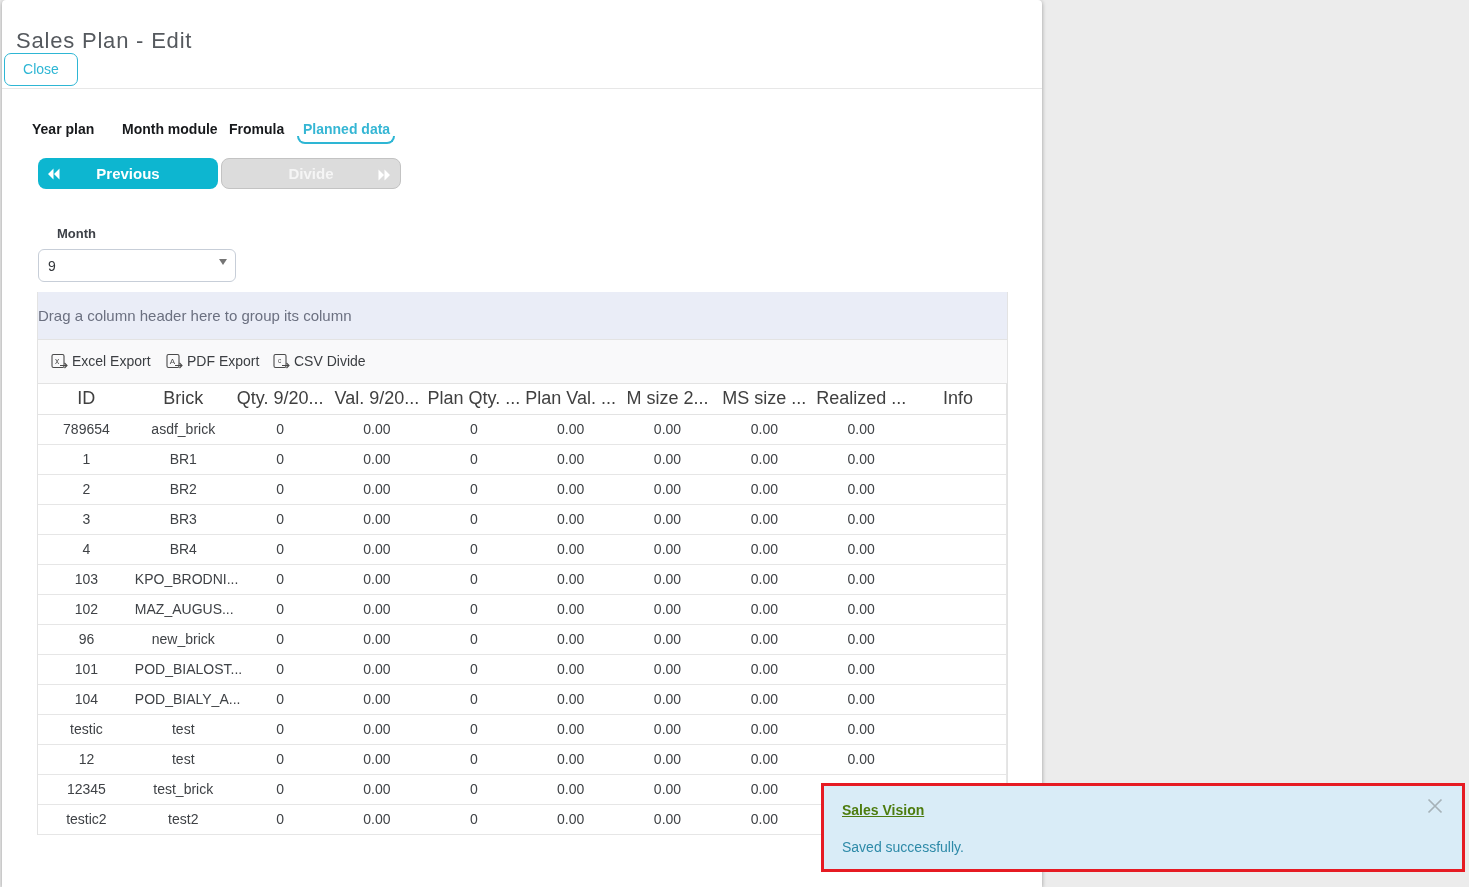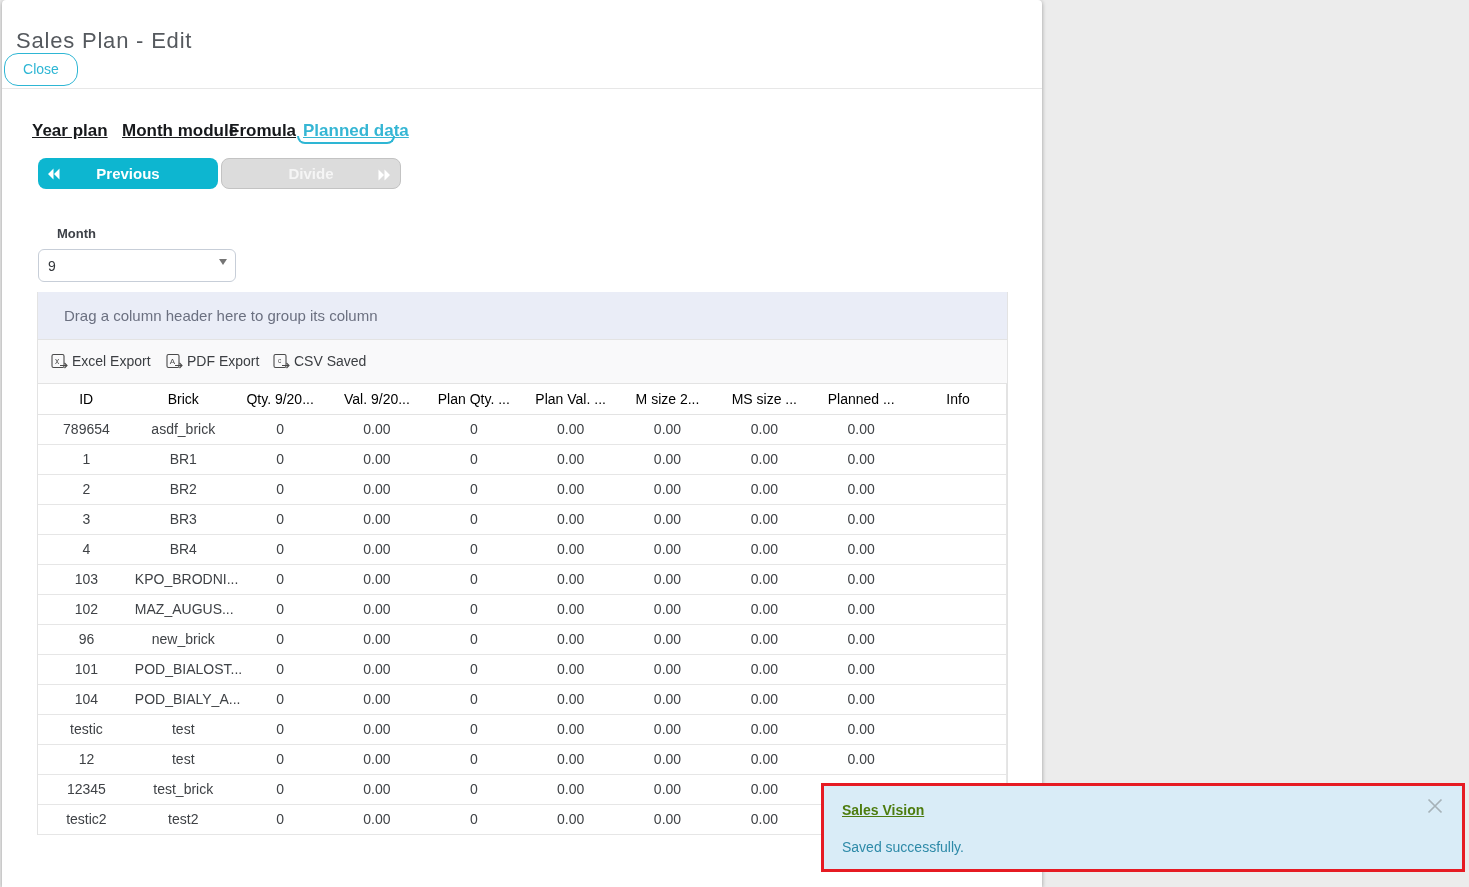--- a/index.html
+++ b/index.html
@@ -1,40 +1,40 @@
 <!DOCTYPE html>
 <html><head>
 <meta charset="utf-8">
 <style>
 * { margin:0; padding:0; box-sizing:border-box; }
 html,body { width:1469px; height:887px; background:#ececec; font-family:"Liberation Sans", sans-serif; overflow:hidden; }
 #panel { position:absolute; left:2px; top:0; width:1040px; height:887px; background:#fff; border-radius:4px 4px 0 0; box-shadow:0 1px 4px rgba(0,0,0,0.35); }
 #title { position:absolute; left:14px; top:28px; font-size:22px; letter-spacing:0.8px; color:#55595e; }
-#closebtn { position:absolute; left:2px; top:53px; width:74px; height:33px; border:1px solid #2eb6d4; border-radius:14px; background:#fff; color:#2eb6d4; font-size:14px; font-family:"Liberation Sans", sans-serif; text-align:center; line-height:31px; }
+#closebtn { position:absolute; left:2px; top:53px; width:74px; height:33px; border:1px solid #2eb6d4; border-radius:7px; background:#fff; color:#2eb6d4; font-size:14px; font-family:"Liberation Sans", sans-serif; text-align:center; line-height:31px; }
 #hline { position:absolute; left:0; top:88px; width:1040px; border-top:1px solid #e7e7e7; }
-.tab { position:absolute; top:121px; font-size:17px; font-weight:bold; color:#17191c;text-decoration:underline; }
+.tab { position:absolute; top:121px; font-size:14px; font-weight:bold; color:#17191c; }
 #tab1 { left:30px; }
 #tab2 { left:120px; }
 #tab3 { left:227px; }
 #tab4 { left:301px; color:#35b6d4; }
 #tabline { position:absolute; left:295px; top:136px; width:98px; height:8px; border:2px solid #2eb6d4; border-top:none; border-radius:0 0 9px 9px; }
 .navbtn { position:absolute; top:158px; width:180px; height:31px; border-radius:8px; font-weight:bold; font-size:15px; color:#fff; text-align:center; line-height:31px; }
 #prevbtn { left:36px; background:#0db6d0; }
 #divbtn { left:219px; background:#dcdcdc; border:1px solid #c3c3c3; color:#f5f5f5; line-height:29px; }
 .dbl { position:absolute; top:10px; }
 #monthlbl { position:absolute; left:36px; top:226px; font-size:13px; font-weight:bold; color:#3d4147;padding-left:19px; }
 #select { position:absolute; left:36px; top:249px; width:198px; height:33px; border:1px solid #c7ced8; border-radius:6px; background:#fff; }
 #select .val { position:absolute; left:9px; top:8px; font-size:14px; color:#34373b; }
 #select .caret { position:absolute; right:8px; top:9px; width:0; height:0; border-left:4px solid transparent; border-right:4px solid transparent; border-top:6px solid #757575; }
 #grid { position:absolute; left:35px; top:292px; width:971px; border-left:1px solid #e3e3e3; border-right:1px solid #e3e3e3; }
-#gpanel { height:47px; background:#eaedf7; color:#6b7080; font-size:15px; line-height:47px; padding-left:26px; }
+#gpanel { height:47px; background:#eaedf7; color:#6b7080; font-size:15px; line-height:47px; }
 #toolbar { height:45px; background:#f9f9fa; border-top:1px solid #e3e3e3; border-bottom:1px solid #e3e3e3; position:relative; }
 .texp { position:absolute; top:13px; font-size:14px; color:#3b3e42; }
 table { border-collapse:collapse; width:969px; table-layout:fixed; }
-th { height:30px; font-size:14px; font-weight:normal; color:#000000; border-bottom:1px solid #e3e3e3; border-right:1px solid #fff; text-align:center; }
+th { height:30px; font-size:18px; font-weight:normal; color:#404040; border-bottom:1px solid #e3e3e3; border-right:1px solid #fff; text-align:center; }
 th:last-child { border-right:1px solid #e3e3e3; }
 td { height:30px; font-size:14px; color:#3f4246; text-align:center; border-bottom:1px solid #e6e6e6; }
 td:last-child { border-right:1px solid #e6e6e6; }
 #tfoot td { height:18px; background:#f4f4f4; font-size:13px; color:#5b5f63; border-bottom:1px solid #e0e0e0; }
 #notif { position:absolute; left:821px; top:783px; width:644px; height:89px; background:#d9ecf7; border:3px solid #e61b23; }
 #nv { position:absolute; left:18px; top:16px; font-size:14px; font-weight:bold; color:#4d7c0f; text-decoration:underline; }
 #nmsg { position:absolute; left:18px; top:53px; font-size:14px; color:#2d8aa8; }
 #nx { position:absolute; right:19px; top:12px; width:16px; height:16px; }
 </style>
 </head>
@@ -72,34 +72,34 @@
           <rect x="1" y="1.5" width="12" height="13" rx="1.5" fill="none" stroke="#4a4a4a" stroke-width="1.1"></rect>
           <text x="6.5" y="10.5" font-size="8" fill="#4a4a4a" text-anchor="middle" font-family="Liberation Sans">A</text>
           <path d="M9 12.5 h7 m-2.5 -2.5 l2.5 2.5 l-2.5 2.5" stroke="#4a4a4a" stroke-width="1.1" fill="none"></path>
         </svg>
       <span class="texp" style="left:149px">PDF Export</span>
       <svg class="texp icn" style="left:235px" width="18" height="17" viewBox="0 0 18 17">
           <rect x="1" y="1.5" width="12" height="13" rx="1.5" fill="none" stroke="#4a4a4a" stroke-width="1.1"></rect>
           <text x="6.5" y="10" font-size="6.5" fill="#4a4a4a" text-anchor="middle" font-family="Liberation Sans">c</text>
           <path d="M9 12.5 h7 m-2.5 -2.5 l2.5 2.5 l-2.5 2.5" stroke="#4a4a4a" stroke-width="1.1" fill="none"></path>
         </svg>
-      <span class="texp" style="left:256px">CSV Saved</span>
+      <span class="texp" style="left:256px">CSV Divide</span>
     </div>
     <table>
       <tbody>
           <tr>
             <th>ID</th>
             <th>Brick</th>
             <th>Qty. 9/20...</th>
             <th>Val. 9/20...</th>
             <th>Plan Qty. ...</th>
             <th>Plan Val. ...</th>
             <th>M size 2...</th>
             <th>MS size ...</th>
-            <th>Planned ...</th>
+            <th>Realized ...</th>
             <th>Info</th>
           </tr>
       <tr>
             <td>789654</td>
             <td>asdf_brick</td>
             <td>0</td>
             <td>0.00</td>
             <td>0</td>
             <td>0.00</td>
             <td>0.00</td>

